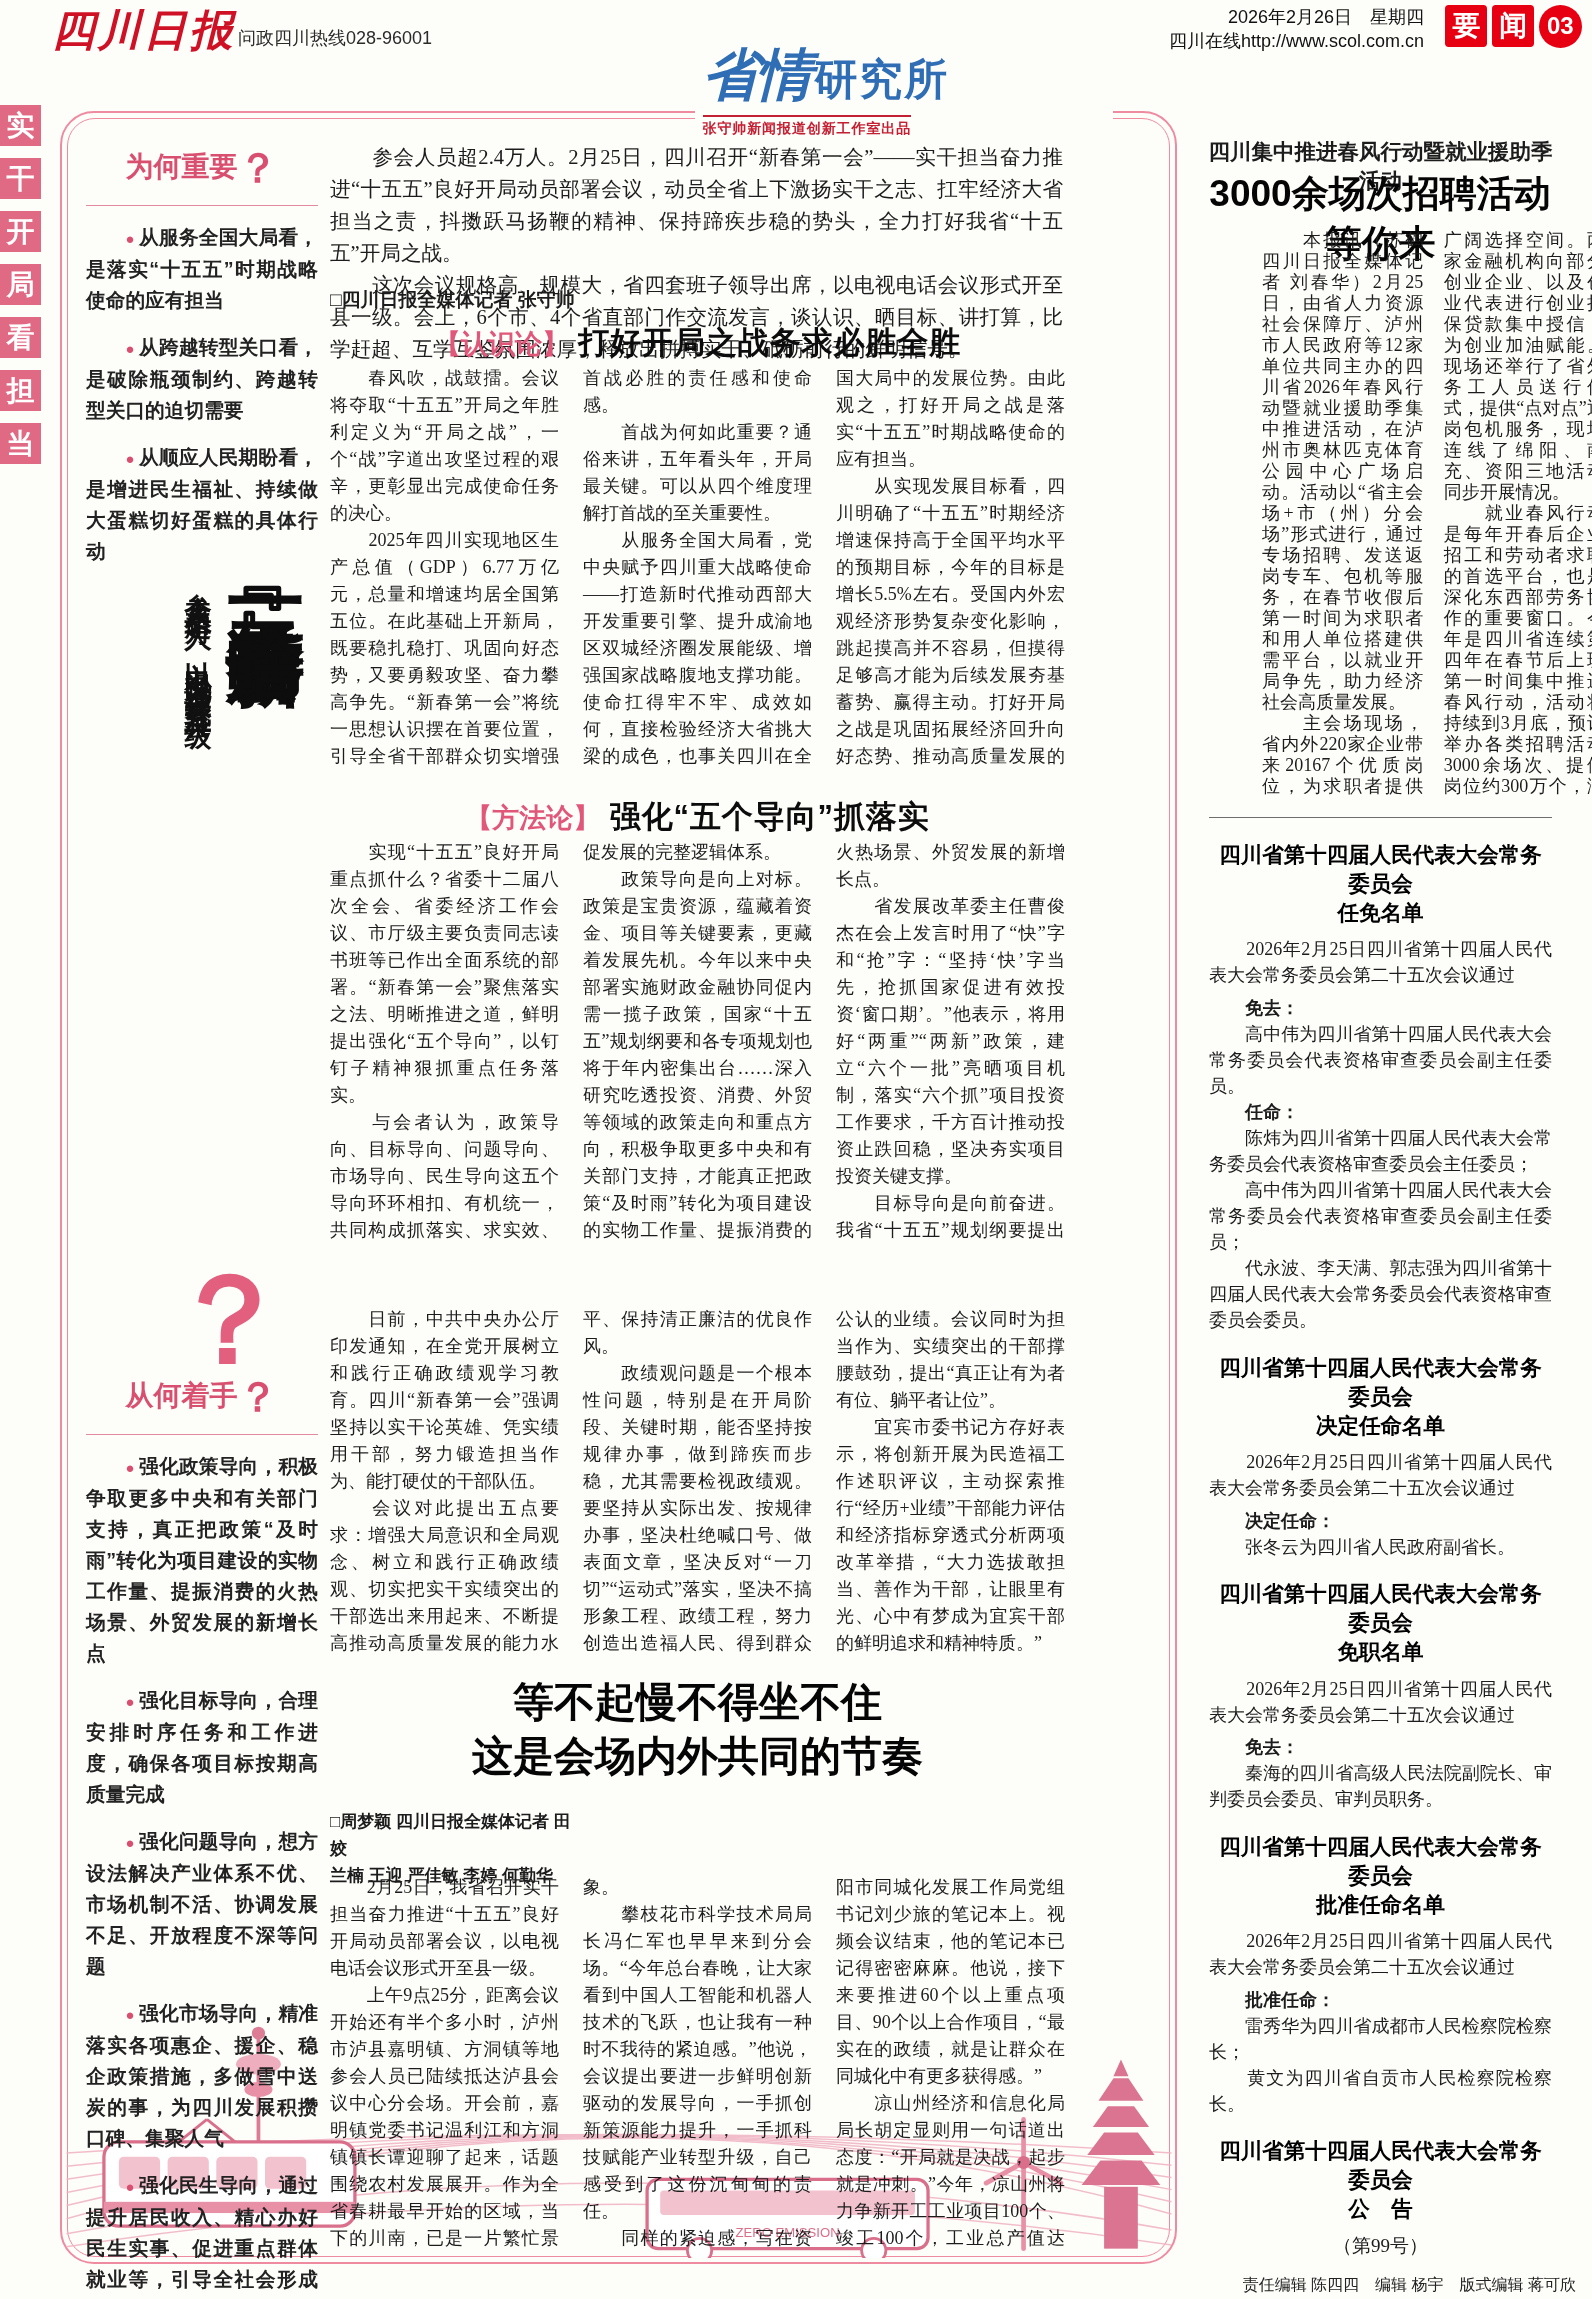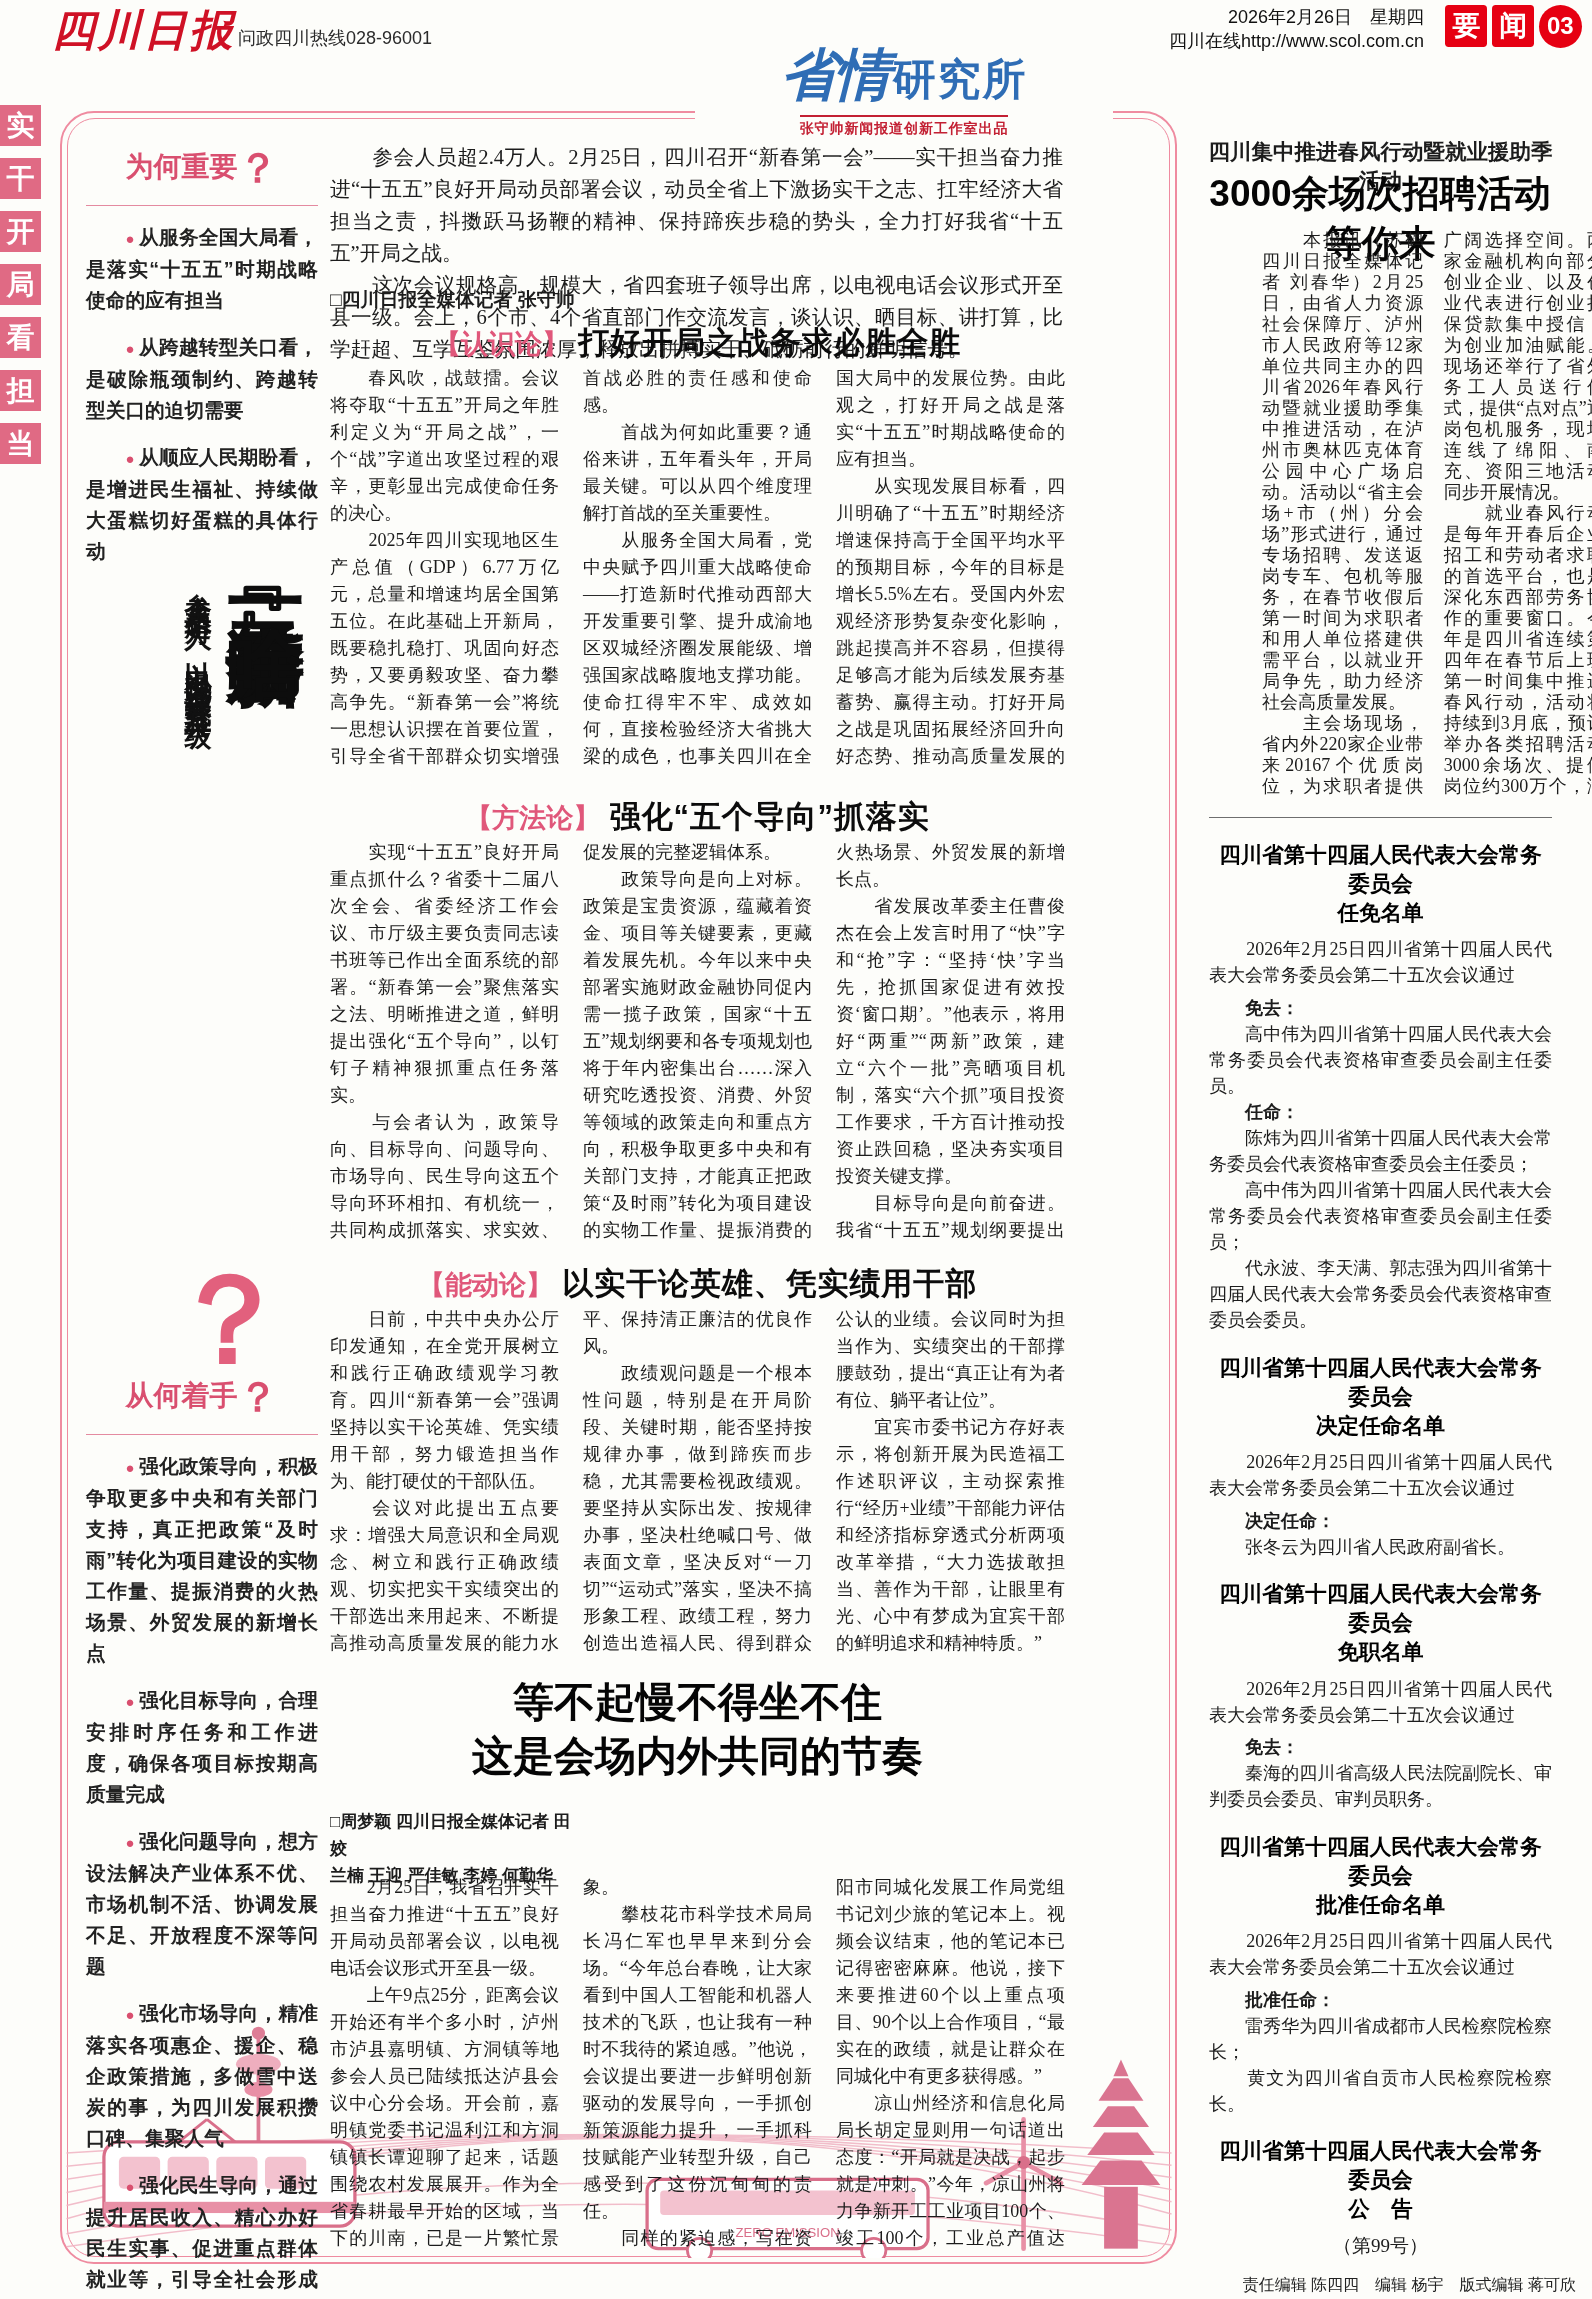--- a/index.html
+++ b/index.html
@@ -21,21 +21,21 @@
       font-family:"Liberation Sans",sans-serif;}
   
   .strip{position:absolute;left:0;top:105px;display:flex;flex-direction:column;gap:12px;}
   .strip-block{width:41px;height:41px;background:#e06a84;color:#fff;font-size:28px;font-weight:700;
       display:flex;align-items:center;justify-content:center;font-family:"Liberation Sans",sans-serif;}
   
   .frame{position:absolute;left:60px;top:111px;width:1113px;height:2149px;border:2.8px solid #ef8ba0;
       border-radius:34px;}
   .frame::before{content:"";position:absolute;inset:4.7px;border:0.9px solid #ef8ba0;border-radius:28px;}
   
-  .logo-box{position:absolute;left:695px;top:36px;width:403px;background:#fdfdfa;text-align:center;
+  .logo-box{position:absolute;left:695px;top:36px;width:403px;background:#fdfdfa;text-align:left;
       z-index:3;padding:1.9px 7.5px 0;}
   .logo-script{font-size:56px;font-weight:900;font-style:italic;color:#2f6db5;
       font-family:"DejaVu Serif",serif;letter-spacing:-1.9px;}
   .logo-suffix{font-size:43px;font-weight:900;color:#2f6db5;font-family:"Liberation Sans",sans-serif;
       letter-spacing:1.9px;}
   .logo-tag{display:inline-block;border-top:2.8px solid #c32033;margin-top:1px;padding-top:2.8px;
       color:#c32033;font-size:14px;font-weight:700;letter-spacing:0.9px;
       font-family:"Liberation Sans",sans-serif;}
   
   .qhead{color:#d94f6f;font-size:28px;font-weight:700;font-family:"DejaVu Serif",serif;
@@ -237,23 +237,20 @@
     <span class="tag">【方法论】</span><span class="ttl">强化“五个导向”抓落实</span>
   </div>
   <div class="colbody" id="body2">　　实现“十五五”良好开局重点抓什么？省委十二届八次全会、省委经济工作会议、市厅级主要负责同志读书班等已作出全面系统的部署。“新春第一会”聚焦落实之法、明晰推进之道，鲜明提出强化“五个导向”，以钉钉子精神狠抓重点任务落实。
 　　与会者认为，政策导向、目标导向、问题导向、市场导向、民生导向这五个导向环环相扣、有机统一，共同构成抓落实、求实效、促发展的完整逻辑体系。
 　　政策导向是向上对标。政策是宝贵资源，蕴藏着资金、项目等关键要素，更藏着发展先机。今年以来中央部署实施财政金融协同促内需一揽子政策，国家“十五五”规划纲要和各专项规划也将于年内密集出台……深入研究吃透投资、消费、外贸等领域的政策走向和重点方向，积极争取更多中央和有关部门支持，才能真正把政策“及时雨”转化为项目建设的实物工作量、提振消费的火热场景、外贸发展的新增长点。
 　　省发展改革委主任曹俊杰在会上发言时用了“快”字和“抢”字：“坚持‘快’字当先，抢抓国家促进有效投资‘窗口期’。”他表示，将用好“两重”“两新”政策，建立“六个一批”亮晒项目机制，落实“六个抓”项目投资工作要求，千方百计推动投资止跌回稳，坚决夯实项目投资关键支撑。
 　　目标导向是向前奋进。我省“十五五”规划纲要提出五大类23项主要指标，是必须完成的硬任务、必须说到做到的“军令状”。要合理安排时序任务和工作进度，既不能把压力后移，也不能不顾实际冲动冒进，确保各项目标按期高质量完成，坚决兑现向全川人民作出的庄严承诺。令人印象深刻的是，此次“新春第一会”对创新驱动方面的目标进行了重点强调，归根到底是通过科技创新和发展新质生产力，为四川未来经济发展筑牢硬核支撑、注入澎湃动能。
 　　省经济和信息化厅厅长表示，将深入开展产业新赛道争先竞速行动，推进首台（套）、首批次、首版次首购，力促新兴产业成为产业新支柱。自贡市相关负责人表示，将加快无人机及通航产业聚势赋能，力争产业链本地配套率超60%。
 　　在大家看来，问题导向是向难攻坚，想方设法解决产业体系不优、市场机制不活、协调发展不足、开放程度不深等问题，在破除壁垒、补齐短板中取得实效；市场导向是向企赋能，精准落实各项惠企、援企、稳企政策措施，多做雪中送炭的事，为四川发展积攒口碑、集聚人气；民生导向是向心聚力，通过提升居民收入、精心办好民生实事、促进重点群体就业等，引导全社会形成稳定向上的预期。</div>
 
-  <div class="sec-head" id="head3">
-    <span class="tag">【能动论】</span><span class="ttl">以实干论英雄、凭实绩用干部</span>
-  </div>
   <div class="colbody" id="body3">　　日前，中共中央办公厅印发通知，在全党开展树立和践行正确政绩观学习教育。四川“新春第一会”强调坚持以实干论英雄、凭实绩用干部，努力锻造担当作为、能打硬仗的干部队伍。
 　　会议对此提出五点要求：增强大局意识和全局观念、树立和践行正确政绩观、切实把实干实绩突出的干部选出来用起来、不断提高推动高质量发展的能力水平、保持清正廉洁的优良作风。
 　　政绩观问题是一个根本性问题，特别是在开局阶段、关键时期，能否坚持按规律办事，做到蹄疾而步稳，尤其需要检视政绩观。要坚持从实际出发、按规律办事，坚决杜绝喊口号、做表面文章，坚决反对“一刀切”“运动式”落实，坚决不搞形象工程、政绩工程，努力创造出造福人民、得到群众公认的业绩。会议同时为担当作为、实绩突出的干部撑腰鼓劲，提出“真正让有为者有位、躺平者让位”。
 　　宜宾市委书记方存好表示，将创新开展为民造福工作述职评议，主动探索推行“经历+业绩”干部能力评估和经济指标穿透式分析两项改革举措，“大力选拔敢担当、善作为干部，让眼里有光、心中有梦成为宜宾干部的鲜明追求和精神特质。”
 　　政绩为谁而树？答案只有人民。遂宁市委书记严卫东说，将坚持为民实干，全力抓好就业这个最大民生，再谋划实施一批可感可及的“小切口”惠民措施，推动经济发展成果变为群众的生活质量。
 　　“我们把今年确定为‘实干争先年’。”眉山市委书记黄河说，眉山将以动能加速释放、产业提质增效、精准有效赋能、实干创新开局，以行动兑现承诺，用实干谱写新篇。
 　　一年之计在于春。“新春第一会”擂响战鼓，宣示了奋力推进“十五五”开局起步的信心决心，激荡起开局即冲刺的强劲势头。
 　　眼下这个时节，春潮涌动、春山在望，拼搏实干正当时。</div>
 
   <div class="sub-headline">

